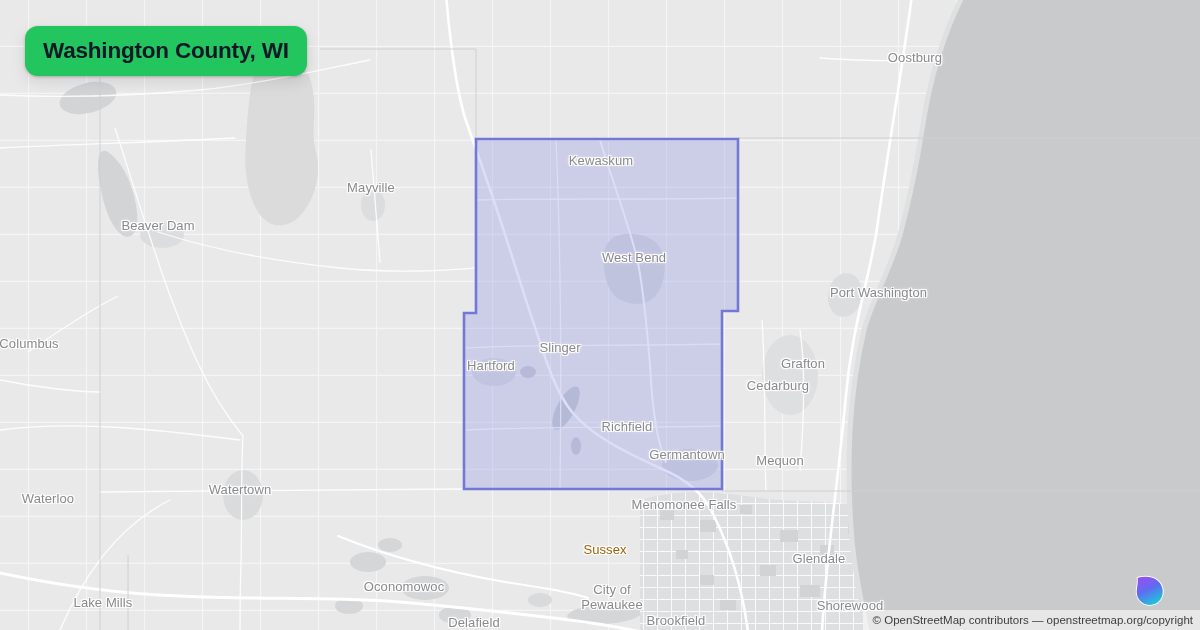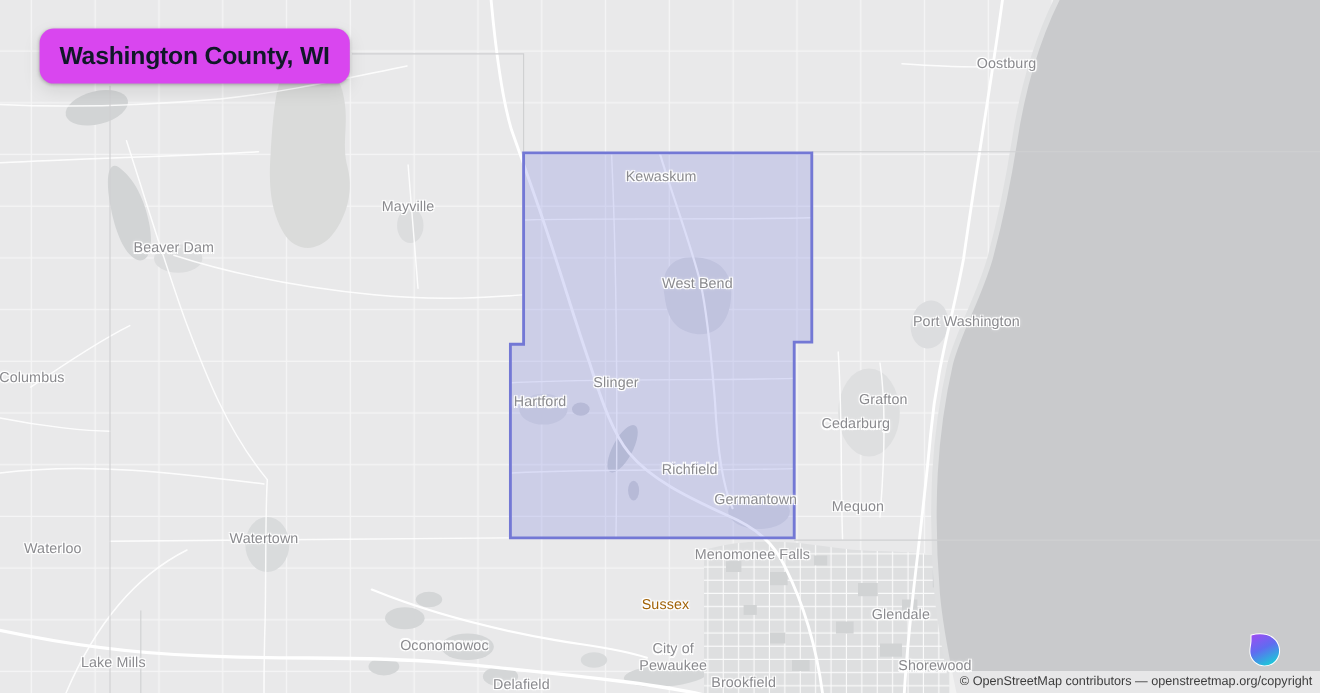--- a/index.html
+++ b/index.html
@@ -12,22 +12,22 @@
   
   #city-labels{position:absolute;left:0;top:0;width:1068px;height:630px;pointer-events:none;}
   .city-label{
     position:absolute;transform:translate(-50%,-50%);
     font-size:13px;color:#8a8a8e;white-space:pre-line;text-align:center;line-height:1.15;
     text-shadow:0 0 2px #fff,0 0 2px #fff,1px 1px 0 #fff,-1px -1px 0 #fff,1px -1px 0 #fff,-1px 1px 0 #fff,0 0 4px #fff;
     letter-spacing:.1px;
   }
   
   .title-card{
-    position:absolute;left:36px;top:26px;height:50px;
-    background:#d946ef;border-radius:13px;display:flex;align-items:center;
+    position:absolute;left:25px;top:26px;height:50px;
+    background:#22c55e;border-radius:13px;display:flex;align-items:center;
     padding:0 18px;box-shadow:0 1px 3px rgba(0,0,0,.22),0 6px 16px rgba(0,0,0,.10);
   }
   .title-card span{
     font-size:22.5px;font-weight:bold;color:#101828;letter-spacing:-.2px;white-space:nowrap;
   }
   
   .logo{
     position:absolute;right:33px;bottom:25px;display:flex;align-items:center;height:32px;
   }
   .logo-b{width:31px;height:31px;margin-right:1px;margin-top:2px;}

